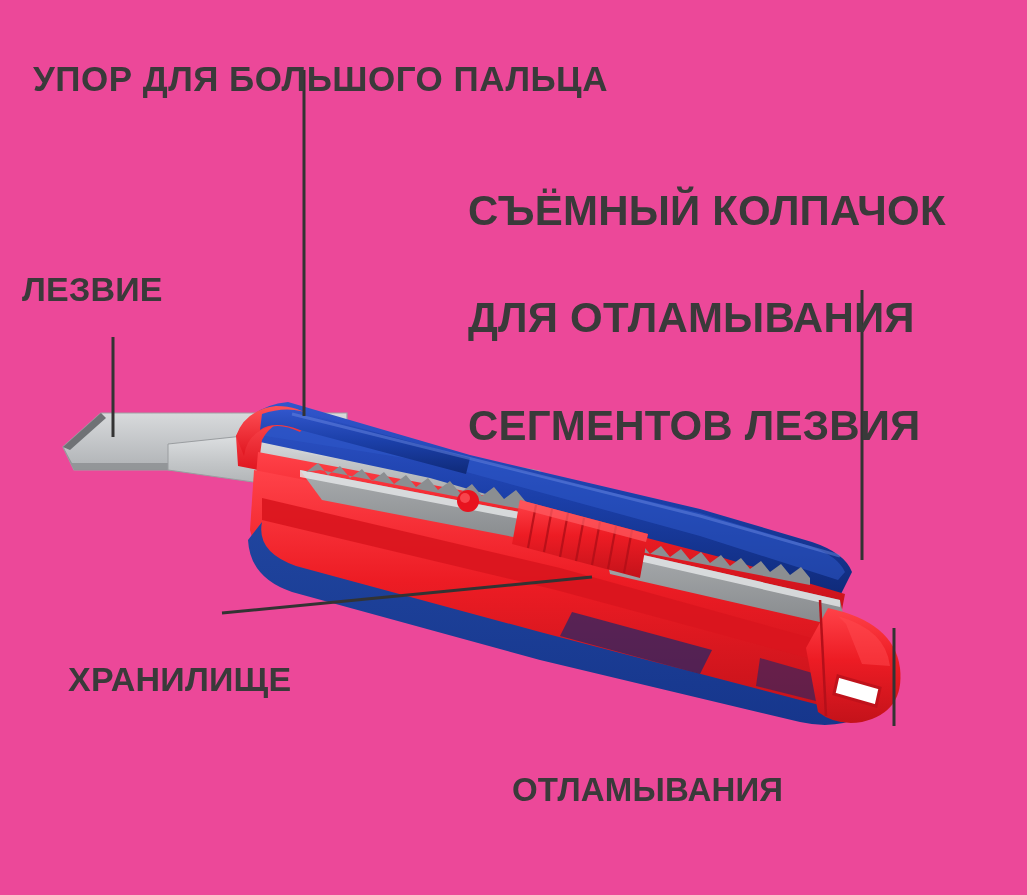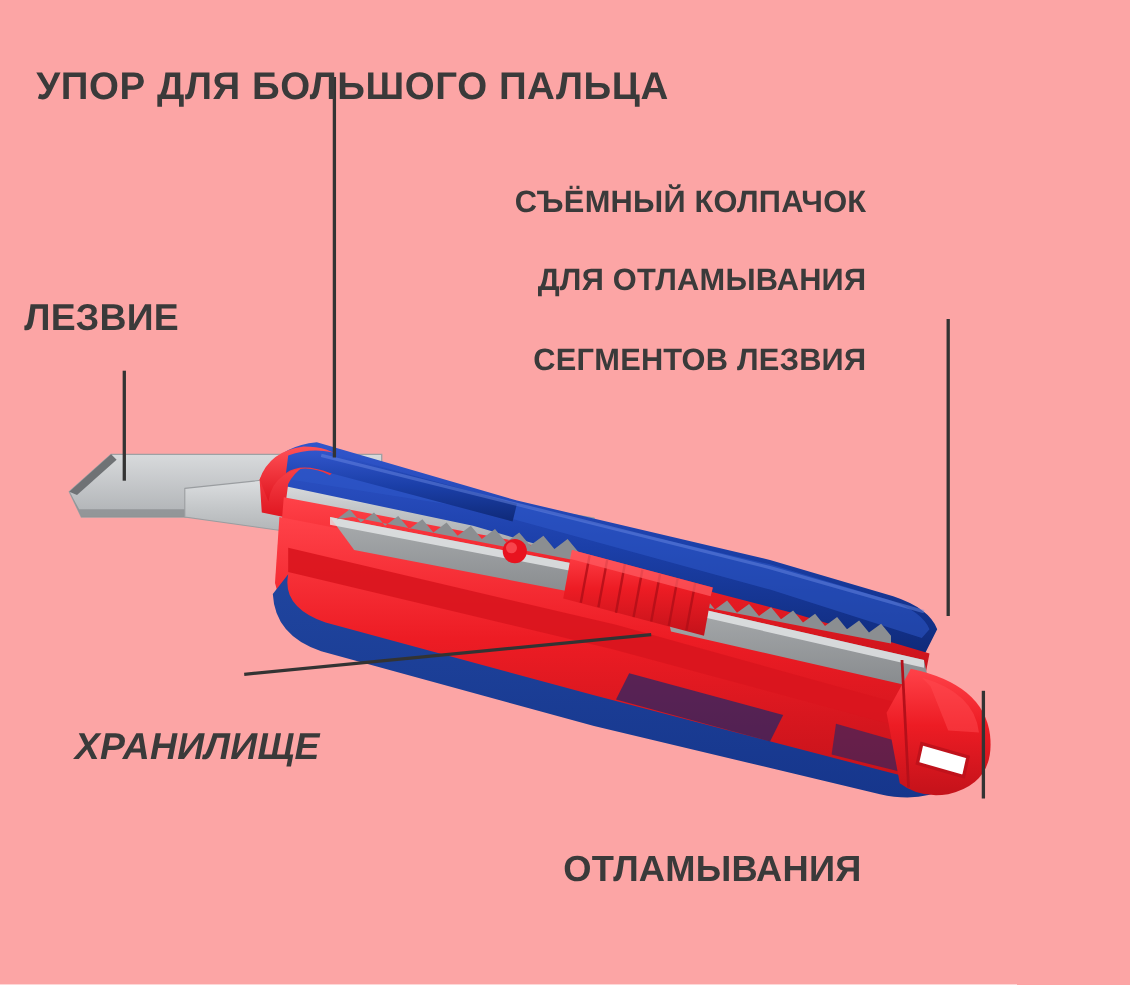--- a/index.html
+++ b/index.html
@@ -4,21 +4,21 @@
 <style>
   html, body {
     margin: 0;
     padding: 0;
     background: #ffffff;
   }
   #stage {
     position: relative;
     width: 1027px;
     height: 895px;
-    background: #fca5a5;
+    background: #ec4899;
     overflow: hidden;
     font-family: "Liberation Sans", "DejaVu Sans", sans-serif;
   }
 
   
   .label {
     position: absolute;
     color: #3a3a3a;
     font-weight: 700;
     letter-spacing: 0.2px;
@@ -38,30 +38,28 @@
   #label-blade {
     left: 22px;
     top: 228px;
     font-size: 34px;
     line-height: 1.22;
   }
   #label-blade .ln:first-child { text-transform: none; }
   #label-cap {
     left: 468px;
     top: 130px;
-    font-size: 28px;
+    font-size: 42px;
     line-height: 1.28;
-    text-align: right;
   }
   #label-storage {
     left: 68px;
     top: 615px;
     font-size: 34px;
     line-height: 1.25;
-    font-style: italic;
   }
   #label-snapper {
     left: 512px;
     top: 727px;
     font-size: 33px;
     line-height: 1.28;
   }
 
   
   #leaders {

